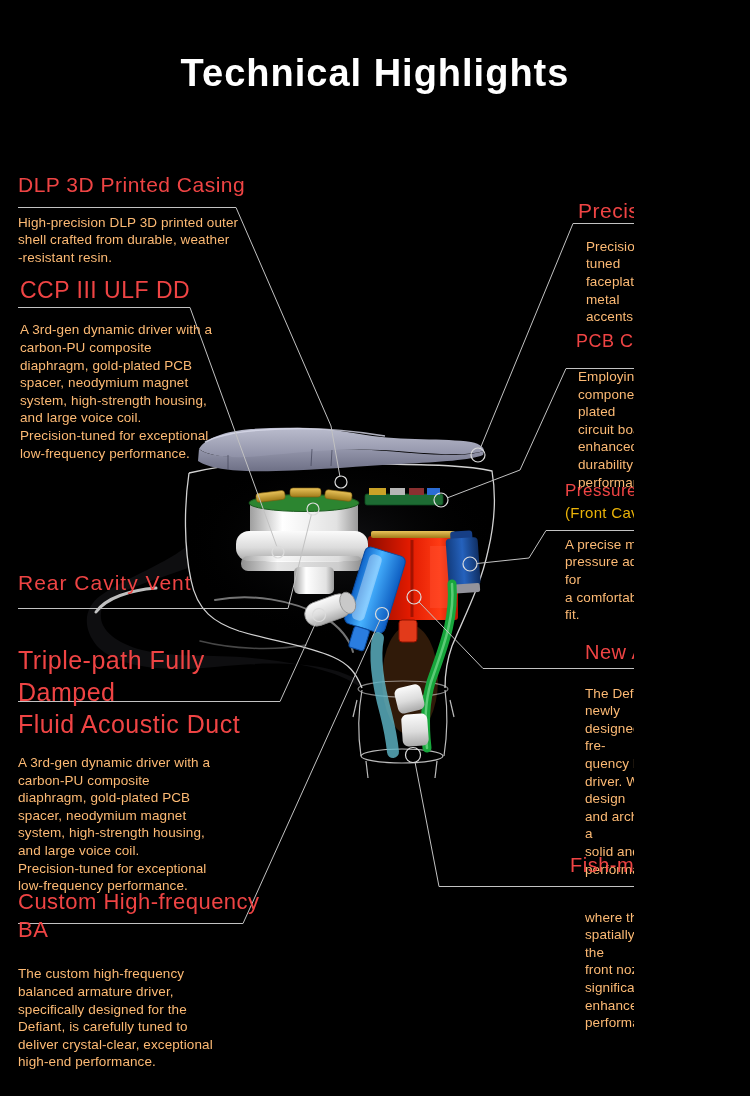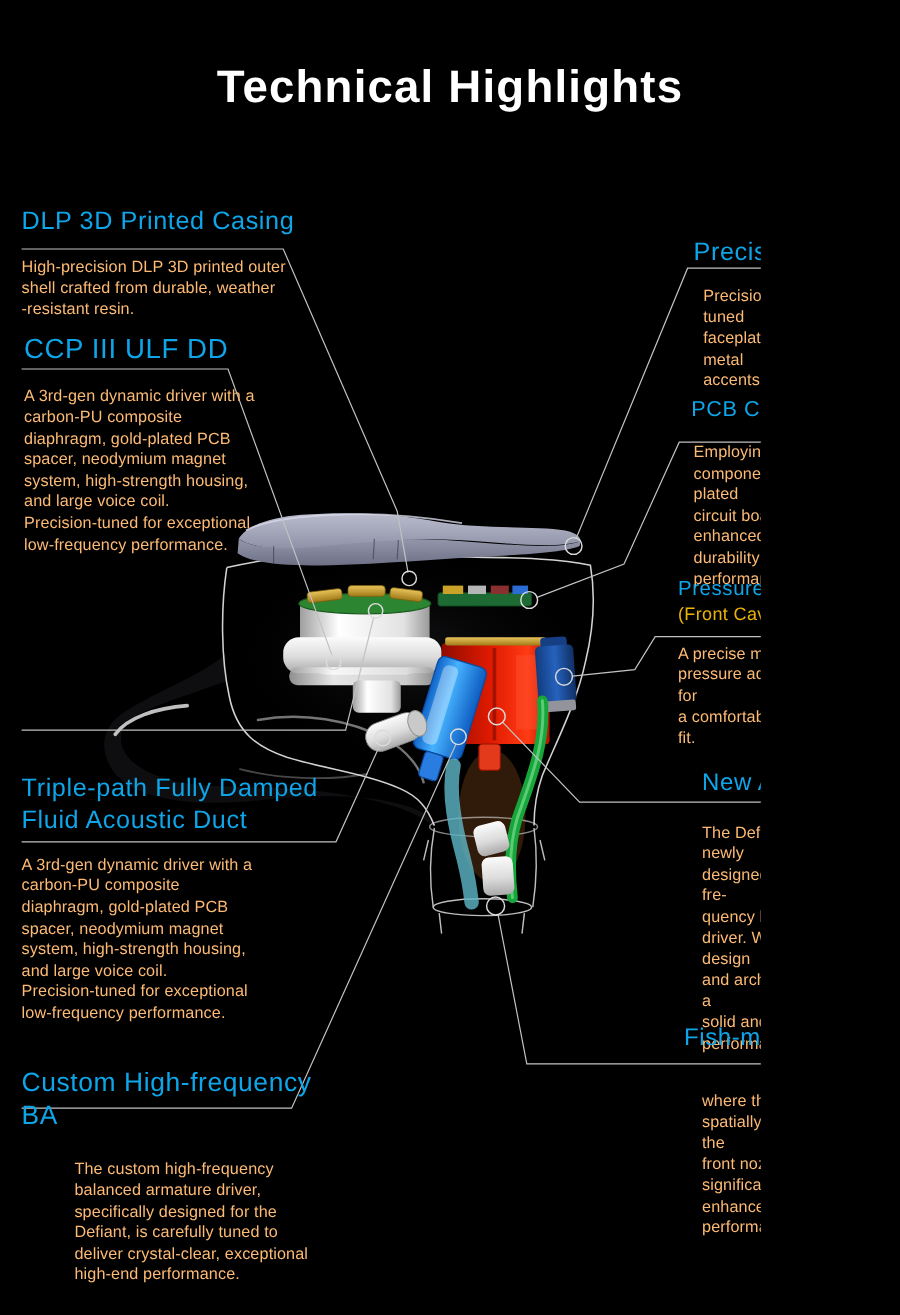--- a/index.html
+++ b/index.html
@@ -2,29 +2,29 @@
 <html><head>
 <meta charset="utf-8">
 <style>
   html,body{margin:0;padding:0;background:#000;}
   .page{position:relative;width:634px;height:1096px;background:#000;overflow:hidden;
         font-family:"Liberation Sans","DejaVu Sans",sans-serif;color:#fff;}
   #title{position:absolute;top:52px;left:0;width:750px;margin:0;text-align:center;
          font-size:38px;font-weight:600;letter-spacing:1px;color:#fff;}
   svg.art{position:absolute;left:0;top:0;}
   .callout{position:absolute;}
-  .callout h2{margin:0;font-weight:400;color:#0ea5e9;white-space:pre-line;letter-spacing:.5px;line-height:1.28;}
+  .callout h2{margin:0;font-weight:400;color:#ef4444;white-space:pre-line;letter-spacing:.5px;line-height:1.28;}
   .callout h3{margin:2px 0 0 0;font-weight:400;color:#eab308;letter-spacing:.3px;}
   .callout p{margin:0;font-size:13.5px;line-height:17.6px;color:#fdba74;white-space:pre-line;letter-spacing:.1px;}
   
   #co-dlp{left:18px;top:172px;width:250px;} #co-dlp h2{font-size:21px;} #co-dlp p{margin-top:15px;}
   #co-ccp{left:20px;top:276px;width:250px;} #co-ccp h2{font-size:23px;} #co-ccp p{margin-top:16px;}
   #co-rear{left:18px;top:570px;width:250px;} #co-rear h2{font-size:21px;letter-spacing:1px;}
-  #co-triple{left:18px;top:644px;width:270px;} #co-triple h2{font-size:21px;} #co-triple p{margin-top:14px;}
-  #co-ba{left:18px;top:888px;width:260px;} #co-ba h2{font-size:22px;} #co-ba p{margin-top:21px;margin-left:44px;}
+  #co-triple{left:18px;top:644px;width:270px;} #co-triple h2{font-size:25px;} #co-triple p{margin-top:14px;}
+  #co-ba{left:18px;top:888px;width:260px;} #co-ba h2{font-size:22px;} #co-ba p{margin-top:21px;}
   
   #co-cnc{left:578px;top:198px;width:166px;} #co-cnc h2{font-size:21px;white-space:nowrap;}
   #co-cnc p{margin-top:13px;padding-left:8px;}
   #co-pcb{left:576px;top:330px;width:166px;} #co-pcb h2{font-size:18px;white-space:nowrap;}
   #co-pcb p{margin-top:15px;padding-left:2px;}
   #co-press{left:565px;top:480px;width:180px;} #co-press h2{font-size:17px;white-space:nowrap;}
   #co-press h3{font-size:15px;} #co-press p{margin-top:15px;}
   #co-arch{left:585px;top:640px;width:172px;} #co-arch h2{font-size:20px;white-space:nowrap;}
   #co-arch p{margin-top:19px;}
   #co-fish{left:570px;top:853px;width:175px;} #co-fish h2{font-size:20px;white-space:nowrap;}
@@ -215,20 +215,23 @@
     <p>A 3rd-gen dynamic driver with a
 carbon-PU composite
 diaphragm, gold-plated PCB
 spacer, neodymium magnet
 system, high-strength housing,
 and large voice coil.
 Precision-tuned for exceptional
 low-frequency performance.</p>
   </div>
 
+  <div class="callout" id="co-rear">
+    <h2>Rear Cavity Vent</h2>
+  </div>
 
   <div class="callout" id="co-triple">
     <h2>Triple-path Fully Damped
 Fluid Acoustic Duct</h2>
     <p>A 3rd-gen dynamic driver with a
 carbon-PU composite
 diaphragm, gold-plated PCB
 spacer, neodymium magnet
 system, high-strength housing,
 and large voice coil.

